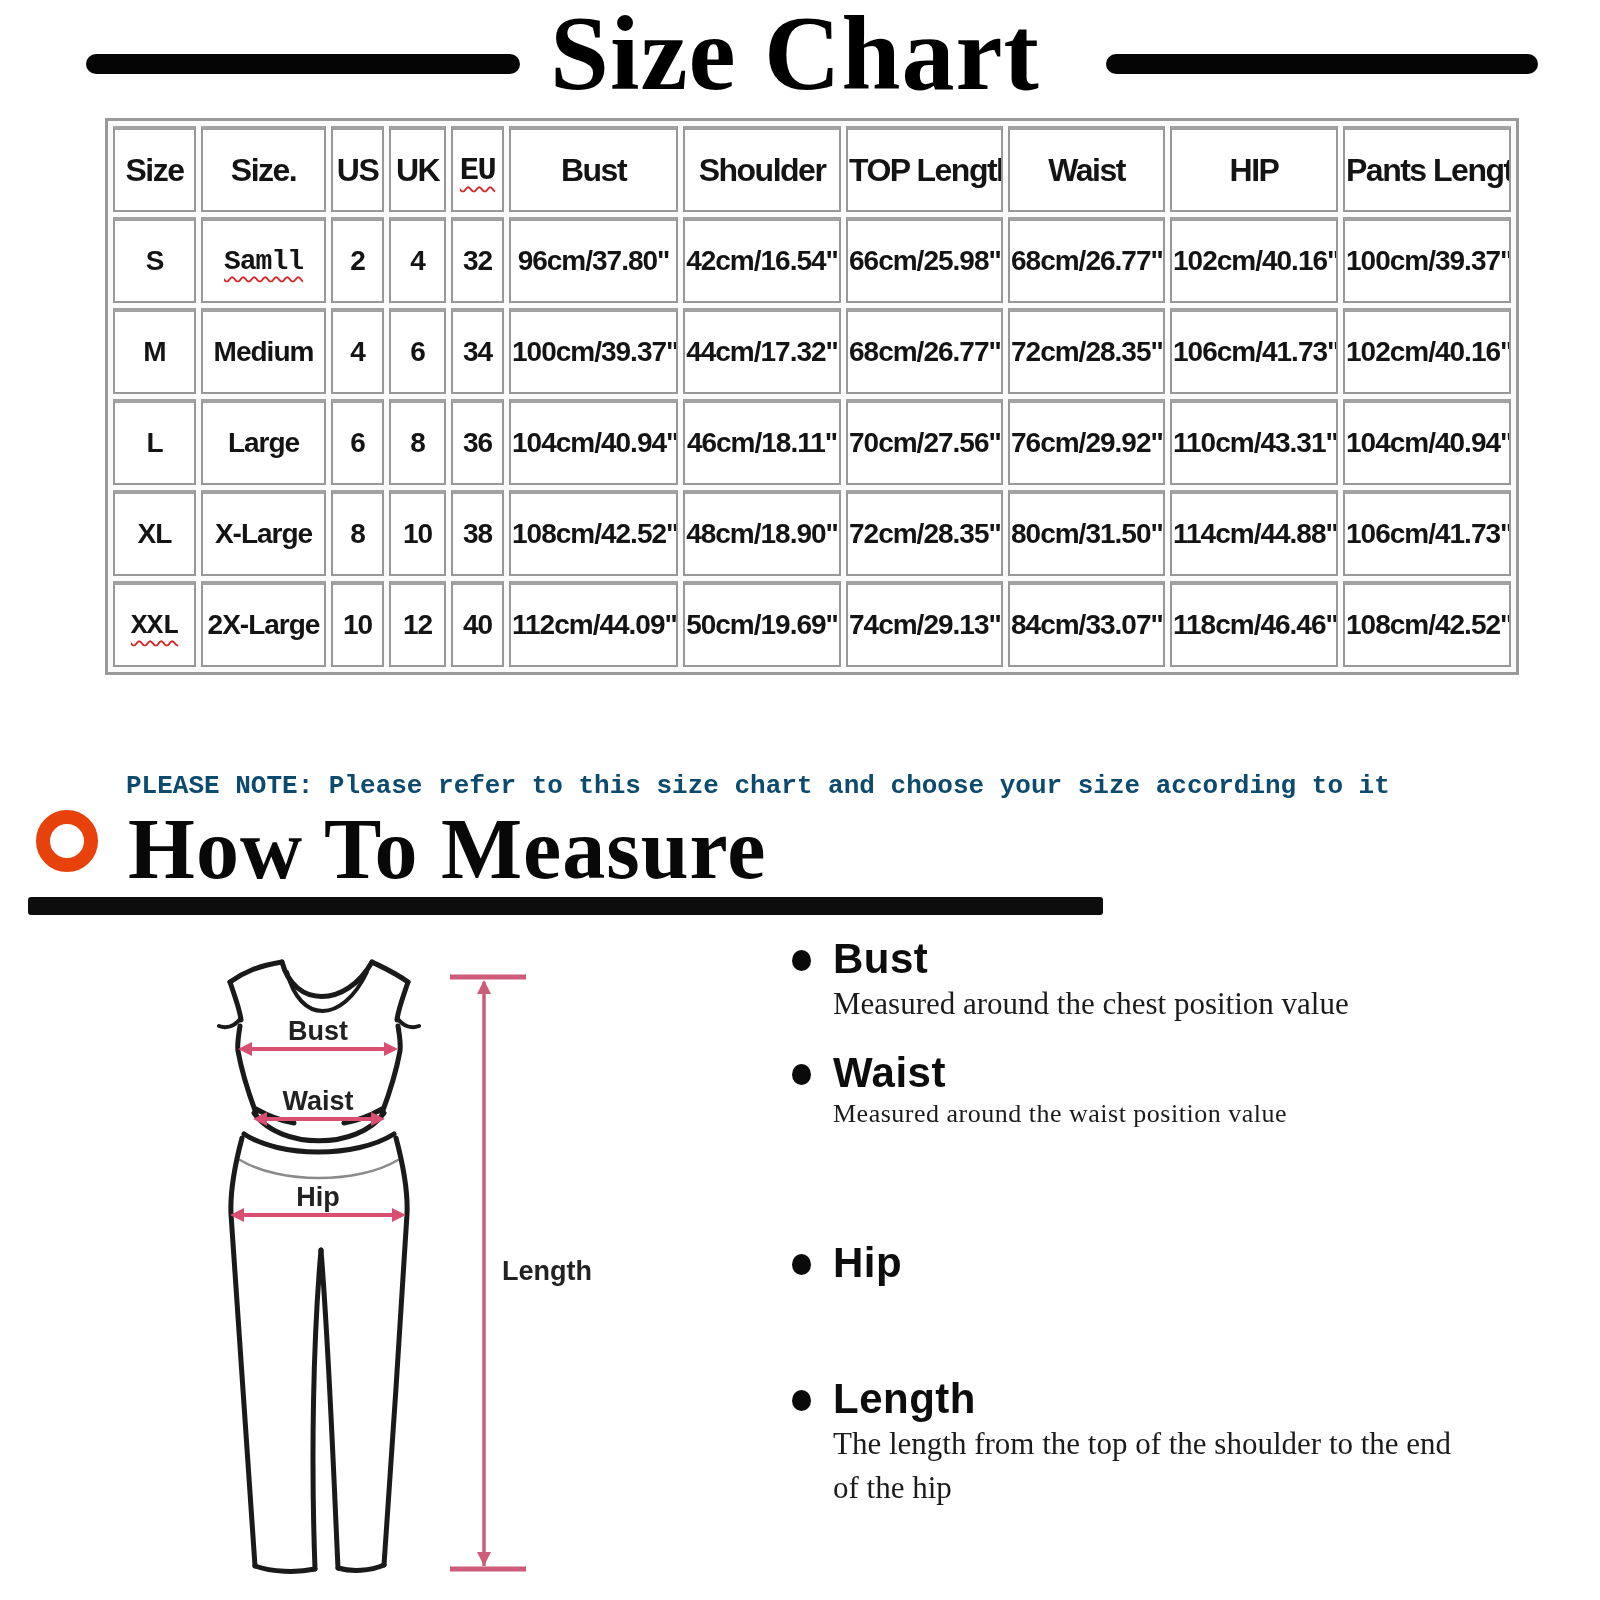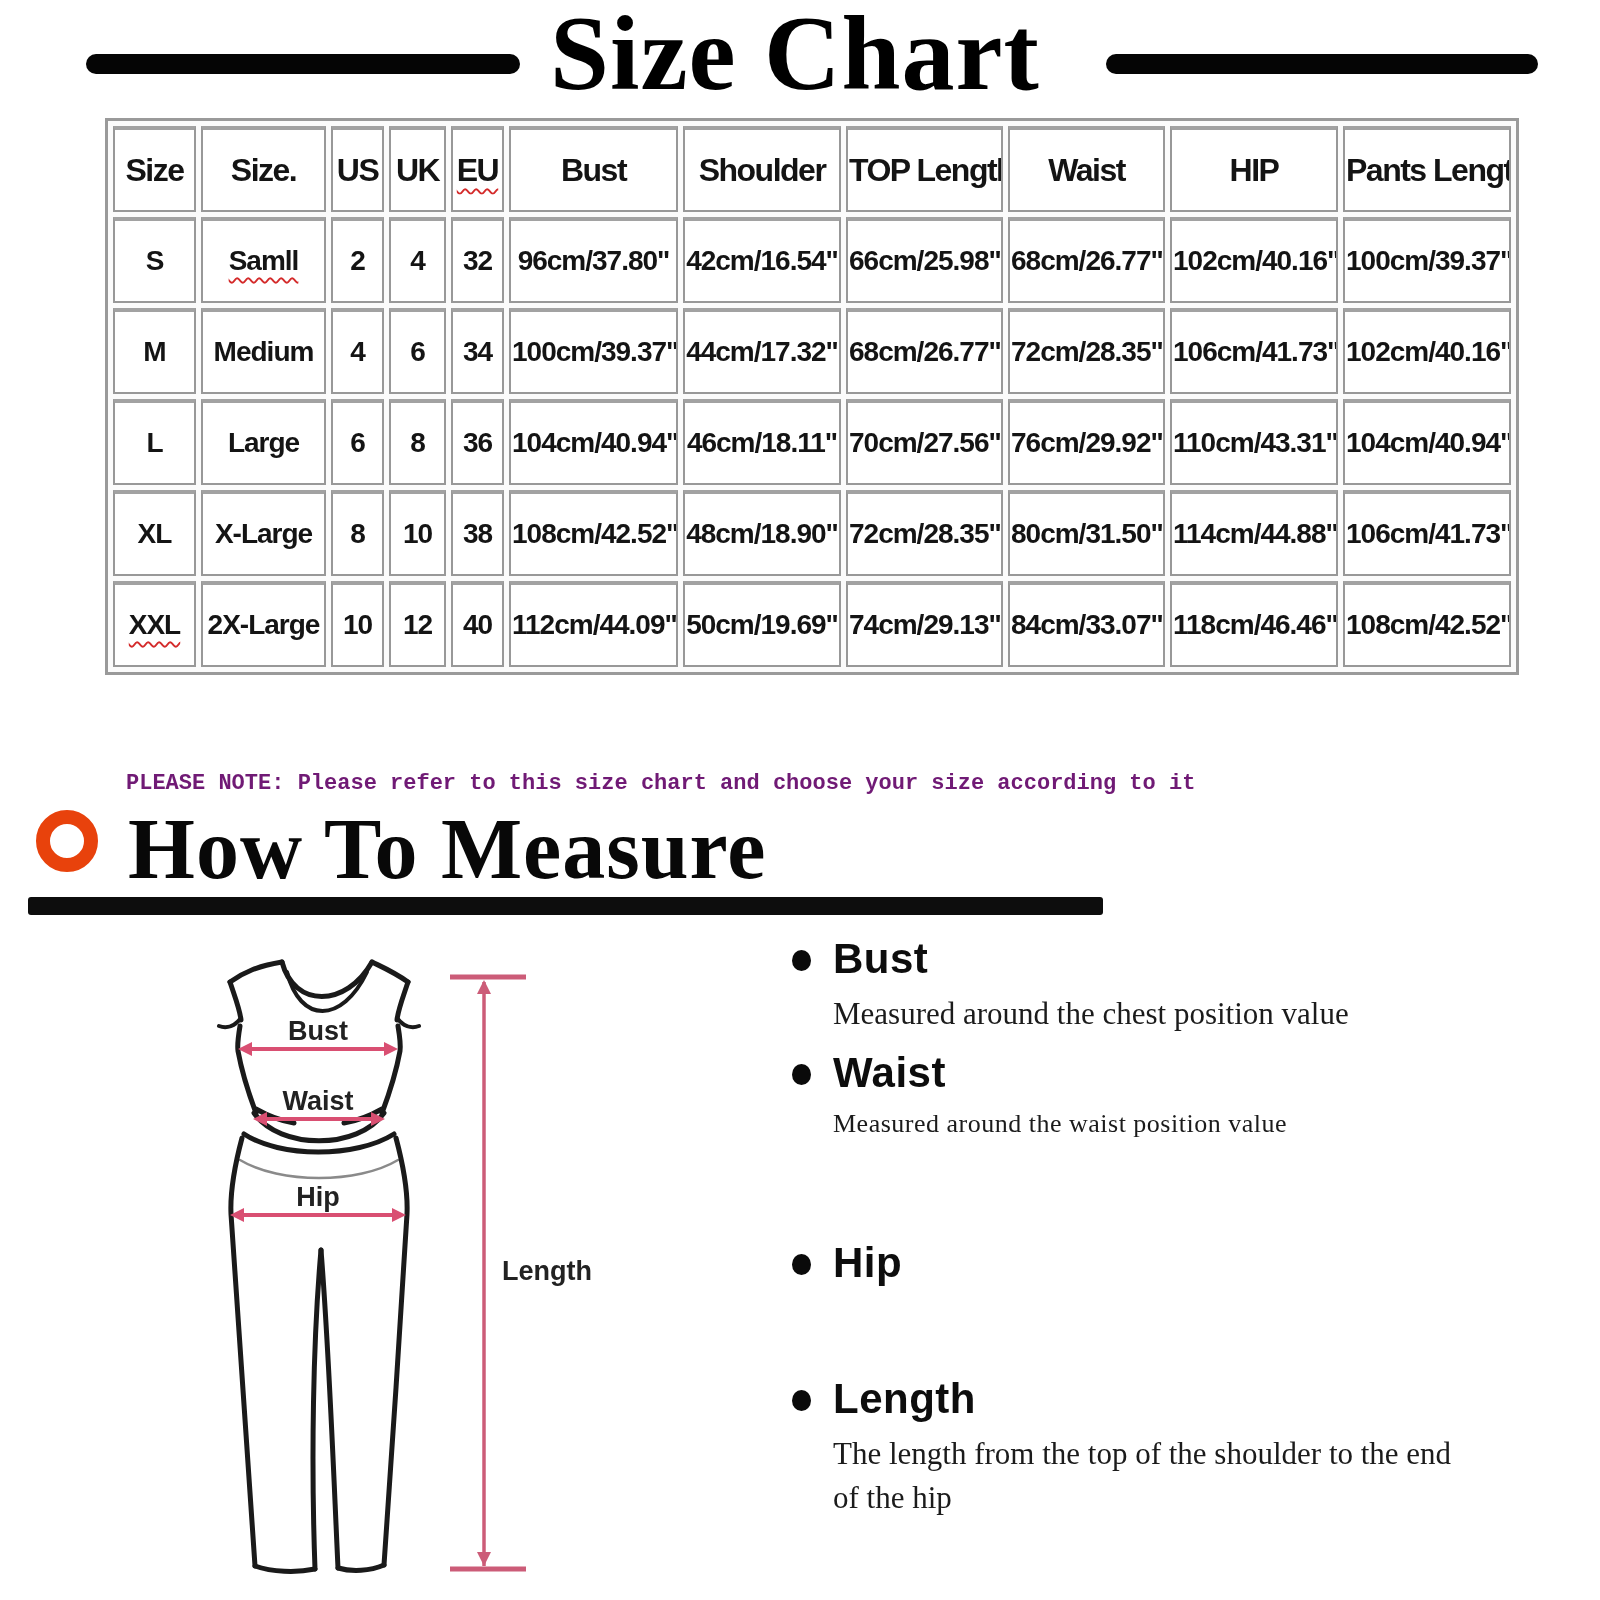--- a/index.html
+++ b/index.html
@@ -28,27 +28,28 @@
     background:#ffffff; border:2px solid #989898; border-top:4px solid #a2a2a2;
     height:80px; text-align:center; vertical-align:middle;
     font-weight:bold; color:#141414; font-size:28px; letter-spacing:-1px;
     white-space:nowrap; overflow:hidden; padding:0 1px;
   }
   .size-table th { font-size:32px; letter-spacing:-1.5px; }
   .squiggle {
     text-decoration:underline; text-decoration-style:wavy;
     text-decoration-color:#d42a2a; text-decoration-thickness:2px;
     text-underline-offset:7px;
+    font-family:Liberation Mono, monospace;
   }
 
   
   .size-note {
     position:absolute; left:126px; top:771px;
     font-family:"Liberation Mono", monospace; font-weight:bold;
-    font-size:22px; color:#701a75; letter-spacing:0px; white-space:nowrap;
+    font-size:26px; color:#0c4a6e; letter-spacing:0px; white-space:nowrap;
   }
 
   
   .ring-icon {
     position:absolute; left:36px; top:810px; width:62px; height:62px;
     border:14px solid #e8420c; border-radius:50%; box-sizing:border-box;
   }
   .measure-heading {
     position:absolute; left:116px; top:794px; margin:12px;
     font-family:"Liberation Serif", serif; font-weight:bold; font-size:86px;
@@ -71,21 +72,21 @@
   .bullet-dot {
     width:19px; height:21px; border-radius:50%; background:#0a0a0a;
     margin-top:14px; margin-right:22px; flex:0 0 auto;
   }
   .m-label {
     font-size:42px; font-weight:bold; color:#0d0d0d; line-height:1.1;
     letter-spacing:0.5px;
   }
   .m-desc {
     font-family:"Liberation Serif", serif; font-size:31px; color:#1b1b1b;
-    line-height:1.42; margin-top:10px; max-width:645px;
+    line-height:1.42; margin-top:0; max-width:645px;
   }
   .m-desc.mono { font-family:Liberation Serif, serif; font-size:26px; letter-spacing:0.5px; }
 </style>
 </head>
 <body>
 
 <div class="canvas">
 
   <div class="title-rule rule-left"></div>
   <div class="title-rule rule-right"></div>

